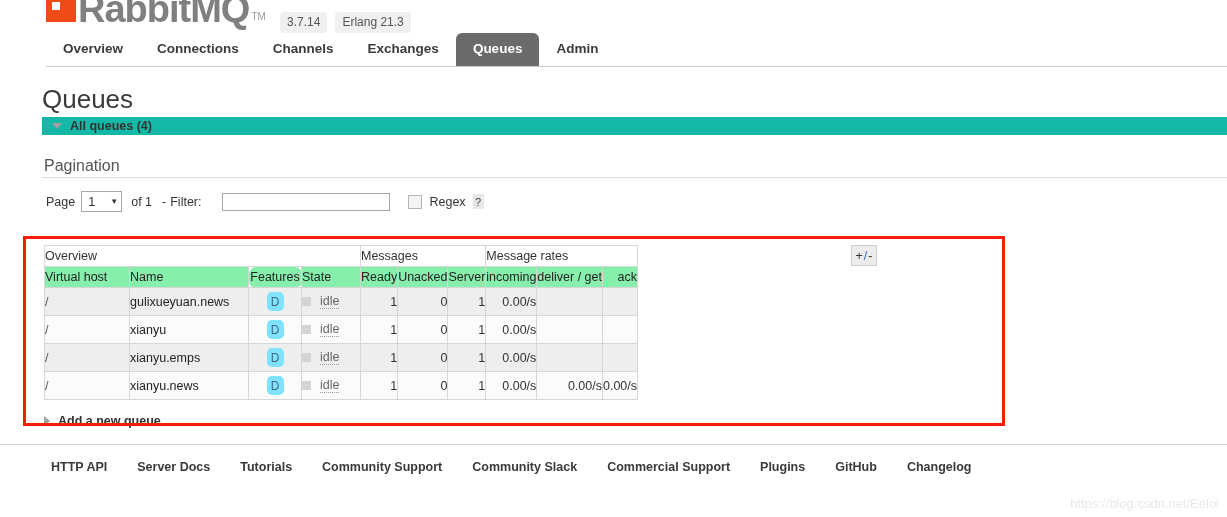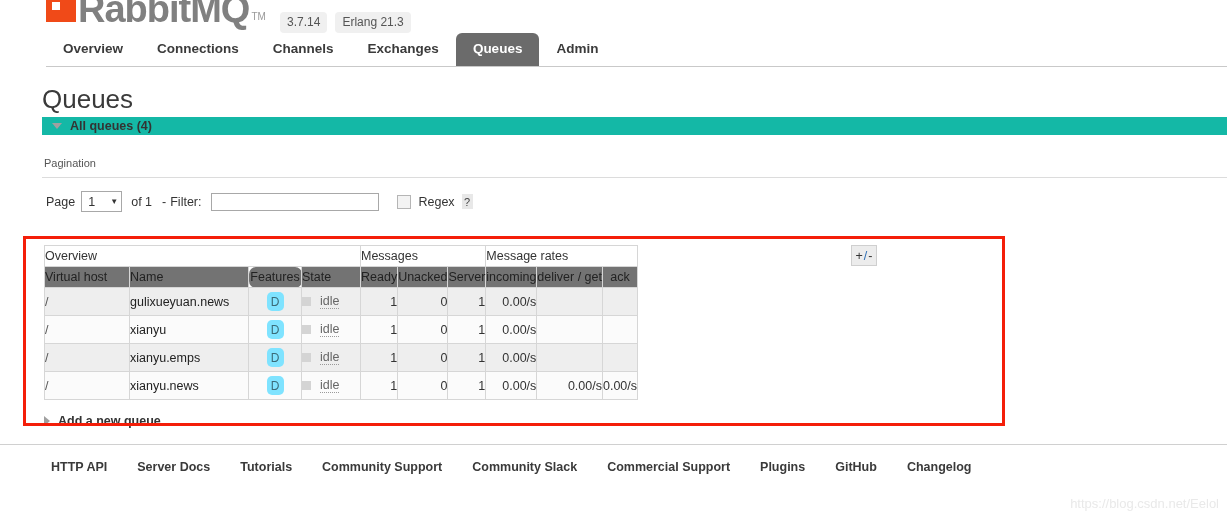--- a/index.html
+++ b/index.html
@@ -158,21 +158,21 @@
     font-size: 12.5px;
     font-weight: bold;
     color: #333;
   }
 
   
   .pagination-label {
     position: absolute;
     left: 44px;
     top: 157px;
-    font-size: 11px;
+    font-size: 16px;
     color: #555;
   }
   .pagination-rule {
     position: absolute;
     left: 42px;
     right: 0;
     top: 177px;
     border-top: 1px solid #dcdcdc;
   }
   .pagination-row {
@@ -197,21 +197,21 @@
     font-size: 12.5px;
     cursor: pointer;
   }
   .pg-select .caret {
     font-size: 8px;
     color: #333;
     margin-left: 3px;
   }
   .pg-of { margin: 0 10px 0 9px; }
   .pg-dash { margin-right: 4px; }
-  .pg-filter-label { margin-right: 10px; }
+  .pg-filter-label { margin-right: 21px; }
   .filter-input {
     width: 168px;
     height: 18px;
     border: 1px solid #a8a8a8;
     background: #fff;
     font-family: "Liberation Sans", sans-serif;
     font-size: 12px;
     padding: 0 3px;
     box-sizing: border-box;
   }
@@ -271,31 +271,31 @@
     background: #ffffff;
     text-align: left;
     font-size: 12.5px;
     color: #333;
     height: 20px;
     padding: 0 6px;
     font-weight: normal;
   }
   
   .cols th {
-    background: #737373;
+    background: #86efac;
     font-size: 12.5px;
     font-weight: bold;
     color: #222;
     height: 20px;
     padding: 0 6px;
     white-space: nowrap;
   }
   .cols th.left  { text-align: left; }
   .cols th.center{ text-align: center; border-radius: 7px; }
-  .cols th.right { }
+  .cols th.right { text-align: right; }
 
   tbody tr.odd  td { background: #eeeeee; }
   tbody tr.even td { background: #fbfbfb; }
   tbody td {
     height: 27px;
     padding: 0 6px;
     font-size: 12.5px;
   }
   td.vhost  { color: #555; text-align: left; width: 84px; }
   td.name   { font-weight: bold; color: #222; text-align: left; width: 118px; white-space: nowrap; }

